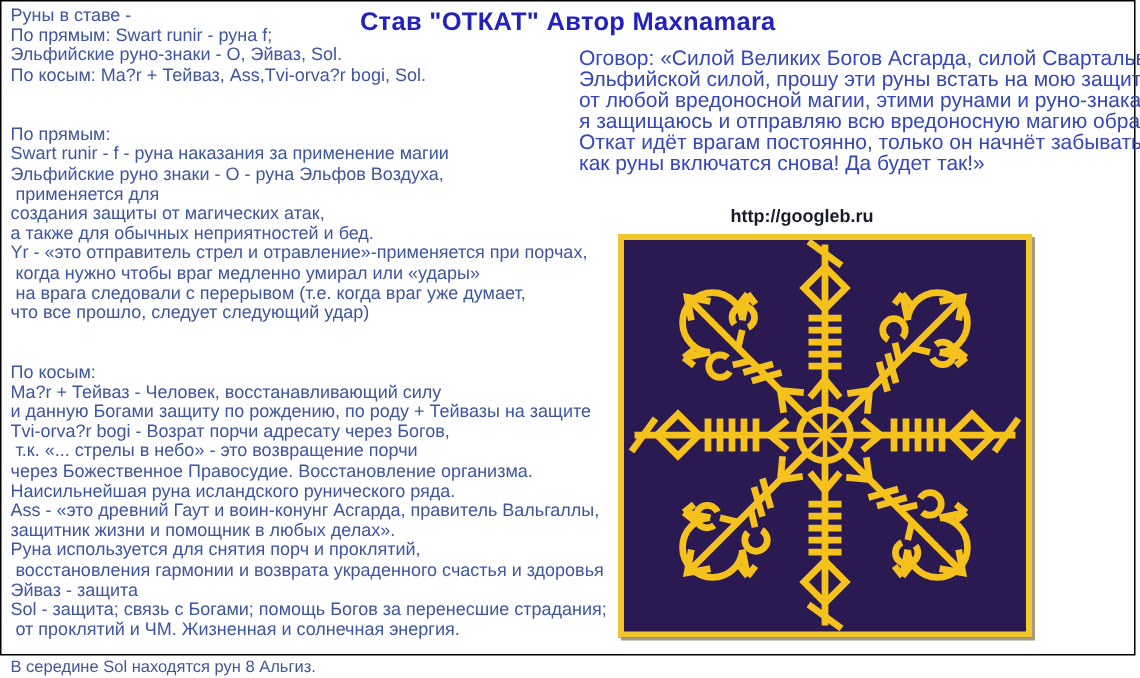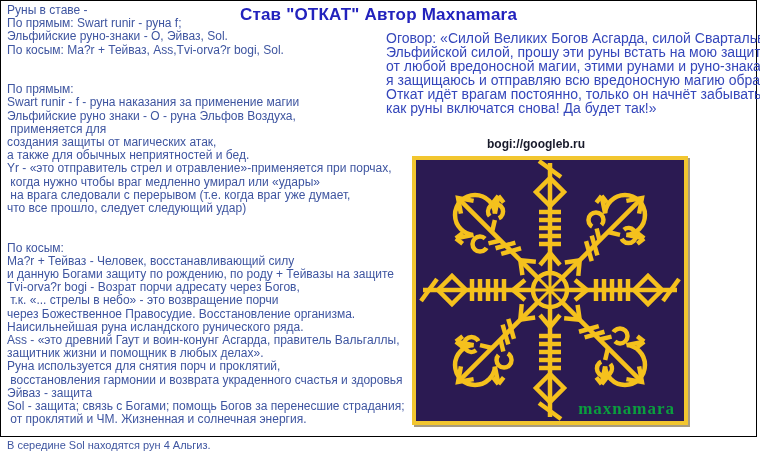--- a/index.html
+++ b/index.html
@@ -92,21 +92,21 @@
 Sol - защита; связь с Богами; помощь Богов за перенесшие страдания;
  от проклятий и ЧМ. Жизненная и солнечная энергия.</div>
 
   <div id="right-col">Оговор: «Силой Великих Богов Асгарда, силой Свартальвхейма,
 Эльфийской силой, прошу эти руны встать на мою защиту
 от любой вредоносной магии, этими рунами и руно-знаками
 я защищаюсь и отправляю всю вредоносную магию обратно врагу.
 Откат идёт врагам постоянно, только он начнёт забывать об откате,
 как руны включатся снова! Да будет так!»</div>
 
-  <div id="url">bogi://googleb.ru</div>
+  <div id="url">http://googleb.ru</div>
 
   <div id="rune-image">
     <svg class="stave" width="268" height="261" viewBox="0 0 268 261" xmlns="http://www.w3.org/2000/svg">
       <defs>
         <g id="card">
           <line x1="17" y1="0" x2="127" y2="0"></line>
           <polyline points="25,-10 37,0 25,10" fill="none"></polyline>
           <line x1="46" y1="-11" x2="46" y2="11"></line>
           <line x1="54" y1="-11" x2="54" y2="11"></line>
           <line x1="62" y1="-11" x2="62" y2="11"></line>
@@ -146,18 +146,17 @@
         <circle cx="0" cy="0" r="17"></circle>
         <g stroke-width="3">
           <line x1="-17" y1="0" x2="17" y2="0"></line>
           <line x1="0" y1="-17" x2="0" y2="17"></line>
           <line x1="-12" y1="-12" x2="12" y2="12"></line>
           <line x1="-12" y1="12" x2="12" y2="-12"></line>
         </g>
         <circle class="dot" cx="0" cy="0" r="3.5"></circle>
       </g>
     </svg>
-    <div id="watermark">maxnamara</div>
   </div>
 
-  <div id="footer-note">В середине Sol находятся рун 4 Альгиз.</div>
+  <div id="footer-note">В середине Sol находятся рун 8 Альгиз.</div>
 
 </div>
 
 </body></html>

